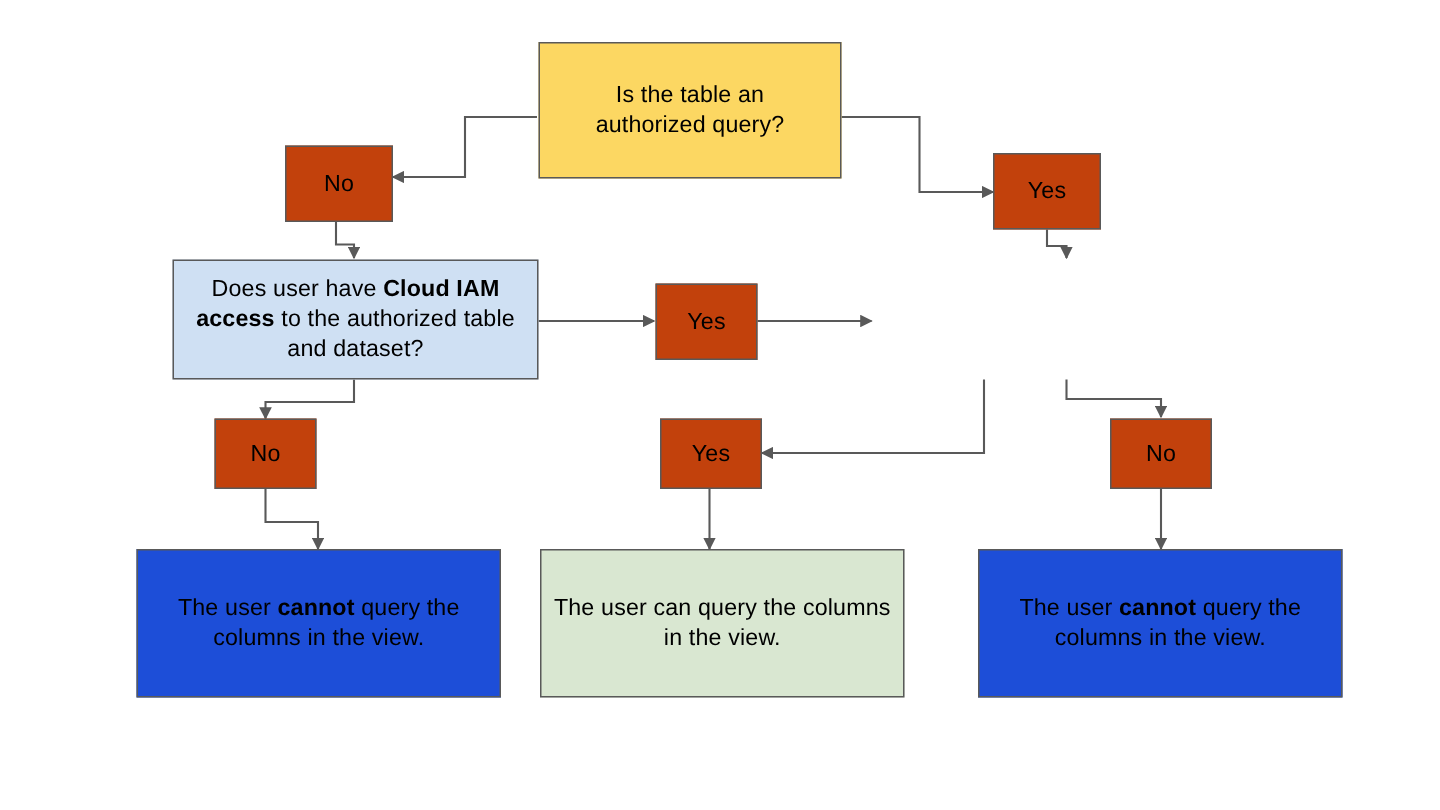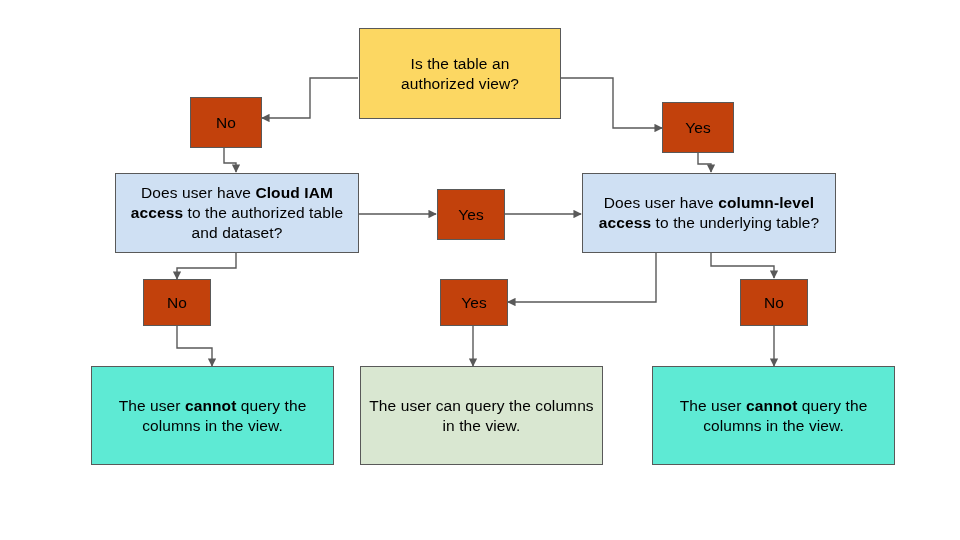--- a/index.html
+++ b/index.html
@@ -38,21 +38,21 @@
     text-align: center;
     line-height: 1.28;
     letter-spacing: 0.1px;
   }
   .node .txt {
     display: block;
     padding: 0 8px;
   }
   .decision-yellow { background: #fcd762; }
   .decision-blue   { background: #cfe0f3; }
-  .terminal-gray   { background: #5eead4; }
+  .terminal-gray   { background: #1d4ed8; }
   .terminal-green  { background: #d9e7d1; }
   .label-box       { background: #c2410c; }
 
   .fs-15 { font-size: 15.5px; }
   b { font-weight: bold; }
 </style>
 </head>
 <body>
 
 <div id="canvas">
@@ -87,43 +87,40 @@
 
       <path d="M 473 326 L 473 366" marker-end="url(#arrow)"></path>
 
       <path d="M 774 326 L 774 366" marker-end="url(#arrow)"></path>
     </g>
   </svg>
 
   <div class="node decision-yellow fs-15" style="left:359px; top:28px; width:202px; height:91px;">
     <span class="txt">
       <span>Is the table an</span><br>
-      <span>authorized view?</span>
+      <span>authorized query?</span>
     </span>
   </div>
 
   <div class="node label-box fs-15" style="left:190px; top:97px; width:72px; height:51px;">
     <span class="txt">No</span>
   </div>
 
   <div class="node label-box fs-15" style="left:662px; top:102px; width:72px; height:51px;">
     <span class="txt">Yes</span>
   </div>
 
   <div class="node decision-blue fs-15" style="left:115px; top:173px; width:244px; height:80px;">
     <span class="txt"><span>Does user have </span><b>Cloud IAM access</b><span> to the authorized table and dataset?</span></span>
   </div>
 
   <div class="node label-box fs-15" style="left:437px; top:189px; width:68px; height:51px;">
     <span class="txt">Yes</span>
   </div>
 
-  <div class="node decision-blue fs-15" style="left:582px; top:173px; width:254px; height:80px;">
-    <span class="txt"><span>Does user have </span><b>column-level access</b><span> to the underlying table?</span></span>
-  </div>
 
   <div class="node label-box fs-15" style="left:143px; top:279px; width:68px; height:47px;">
     <span class="txt">No</span>
   </div>
 
   <div class="node label-box fs-15" style="left:440px; top:279px; width:68px; height:47px;">
     <span class="txt">Yes</span>
   </div>
 
   <div class="node label-box fs-15" style="left:740px; top:279px; width:68px; height:47px;">

